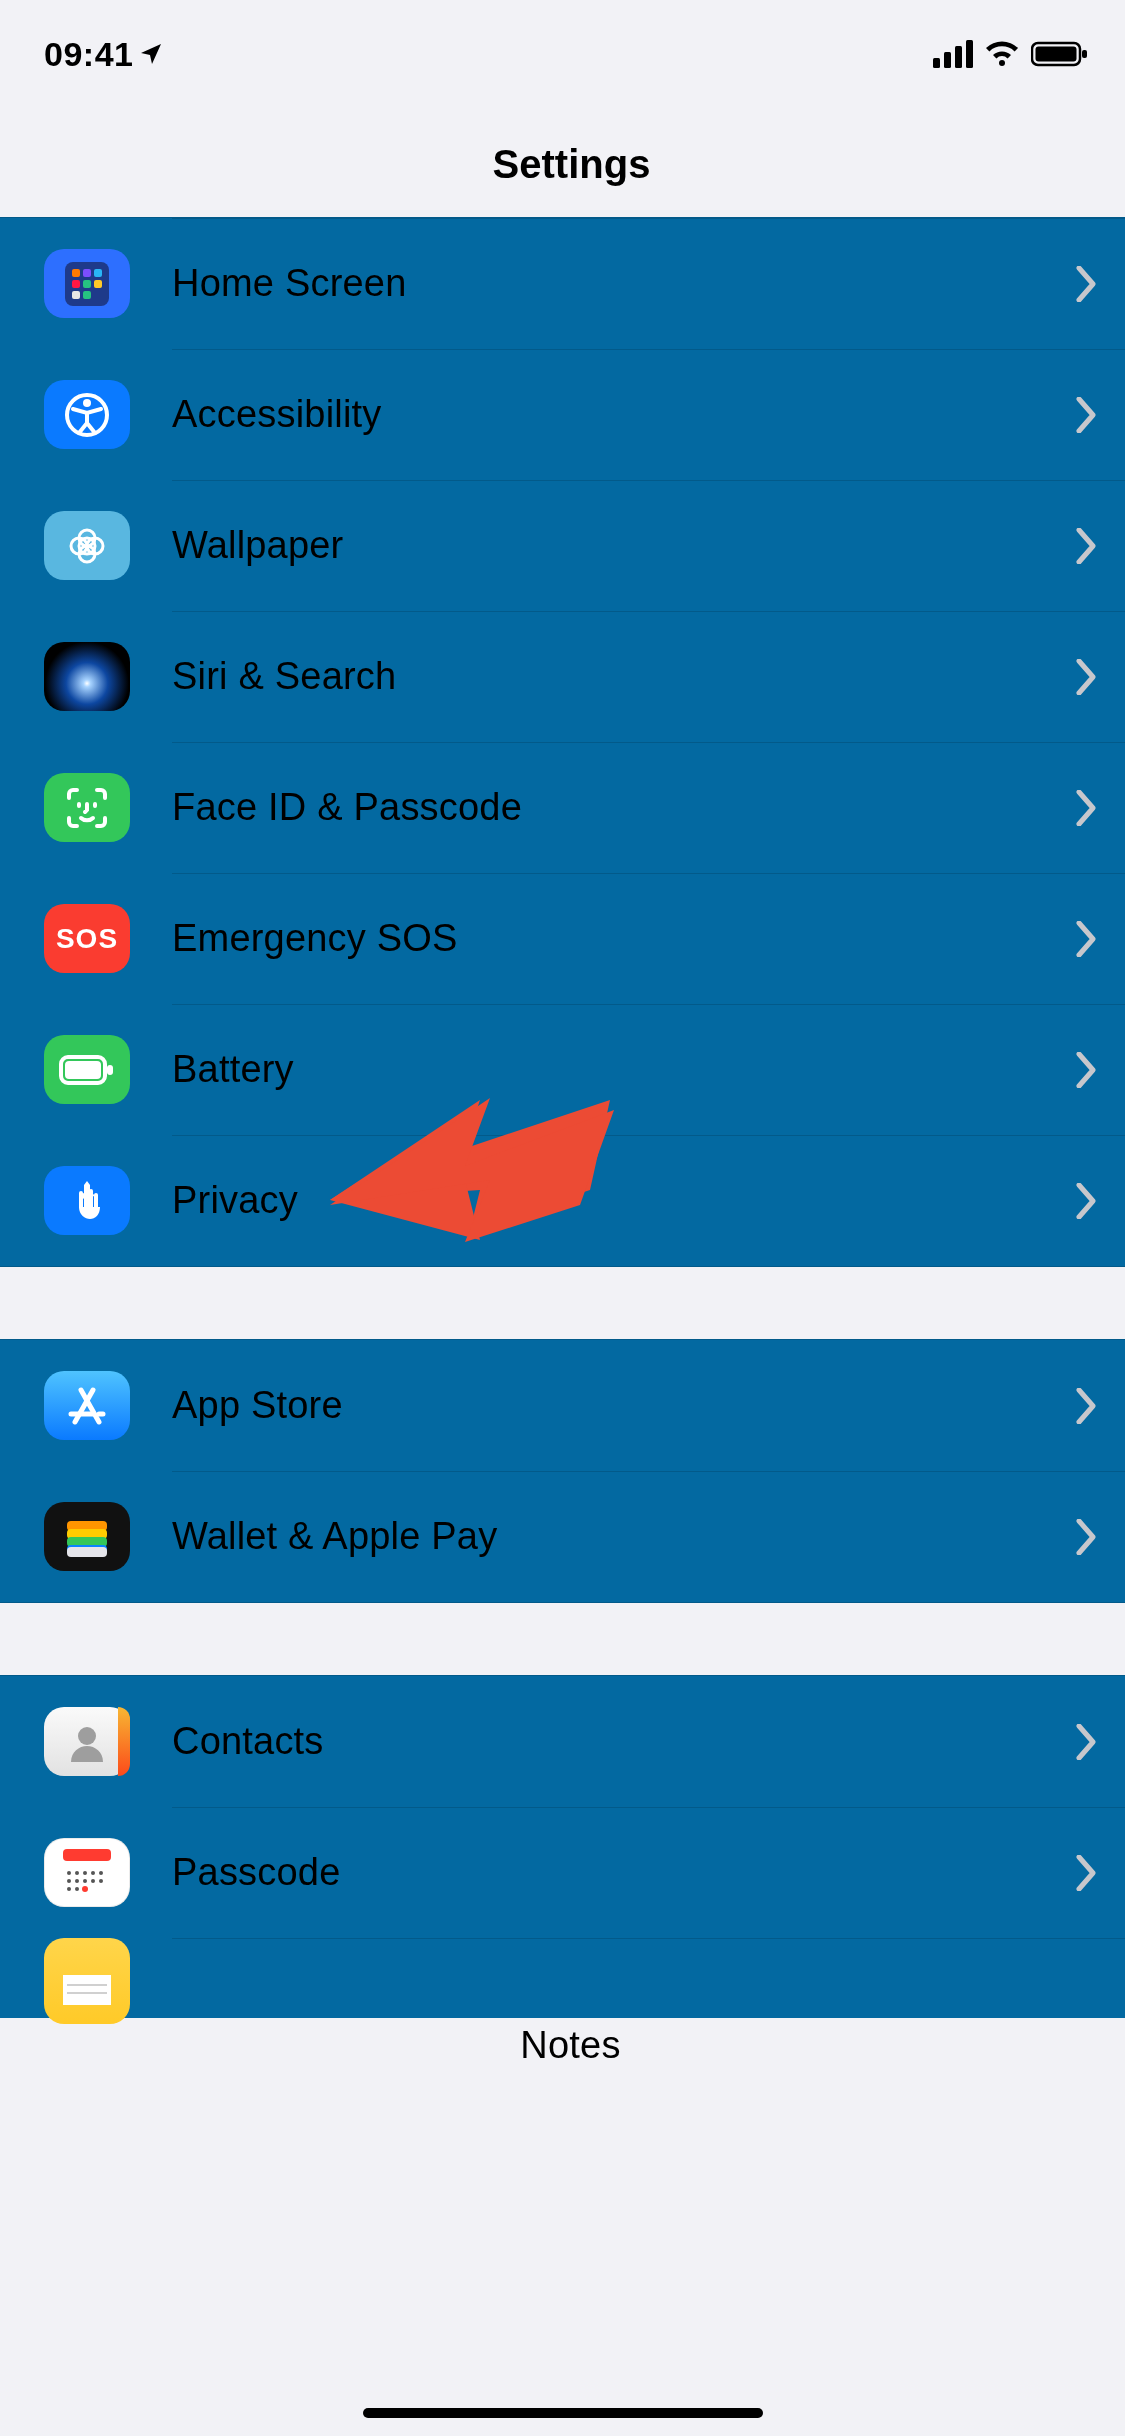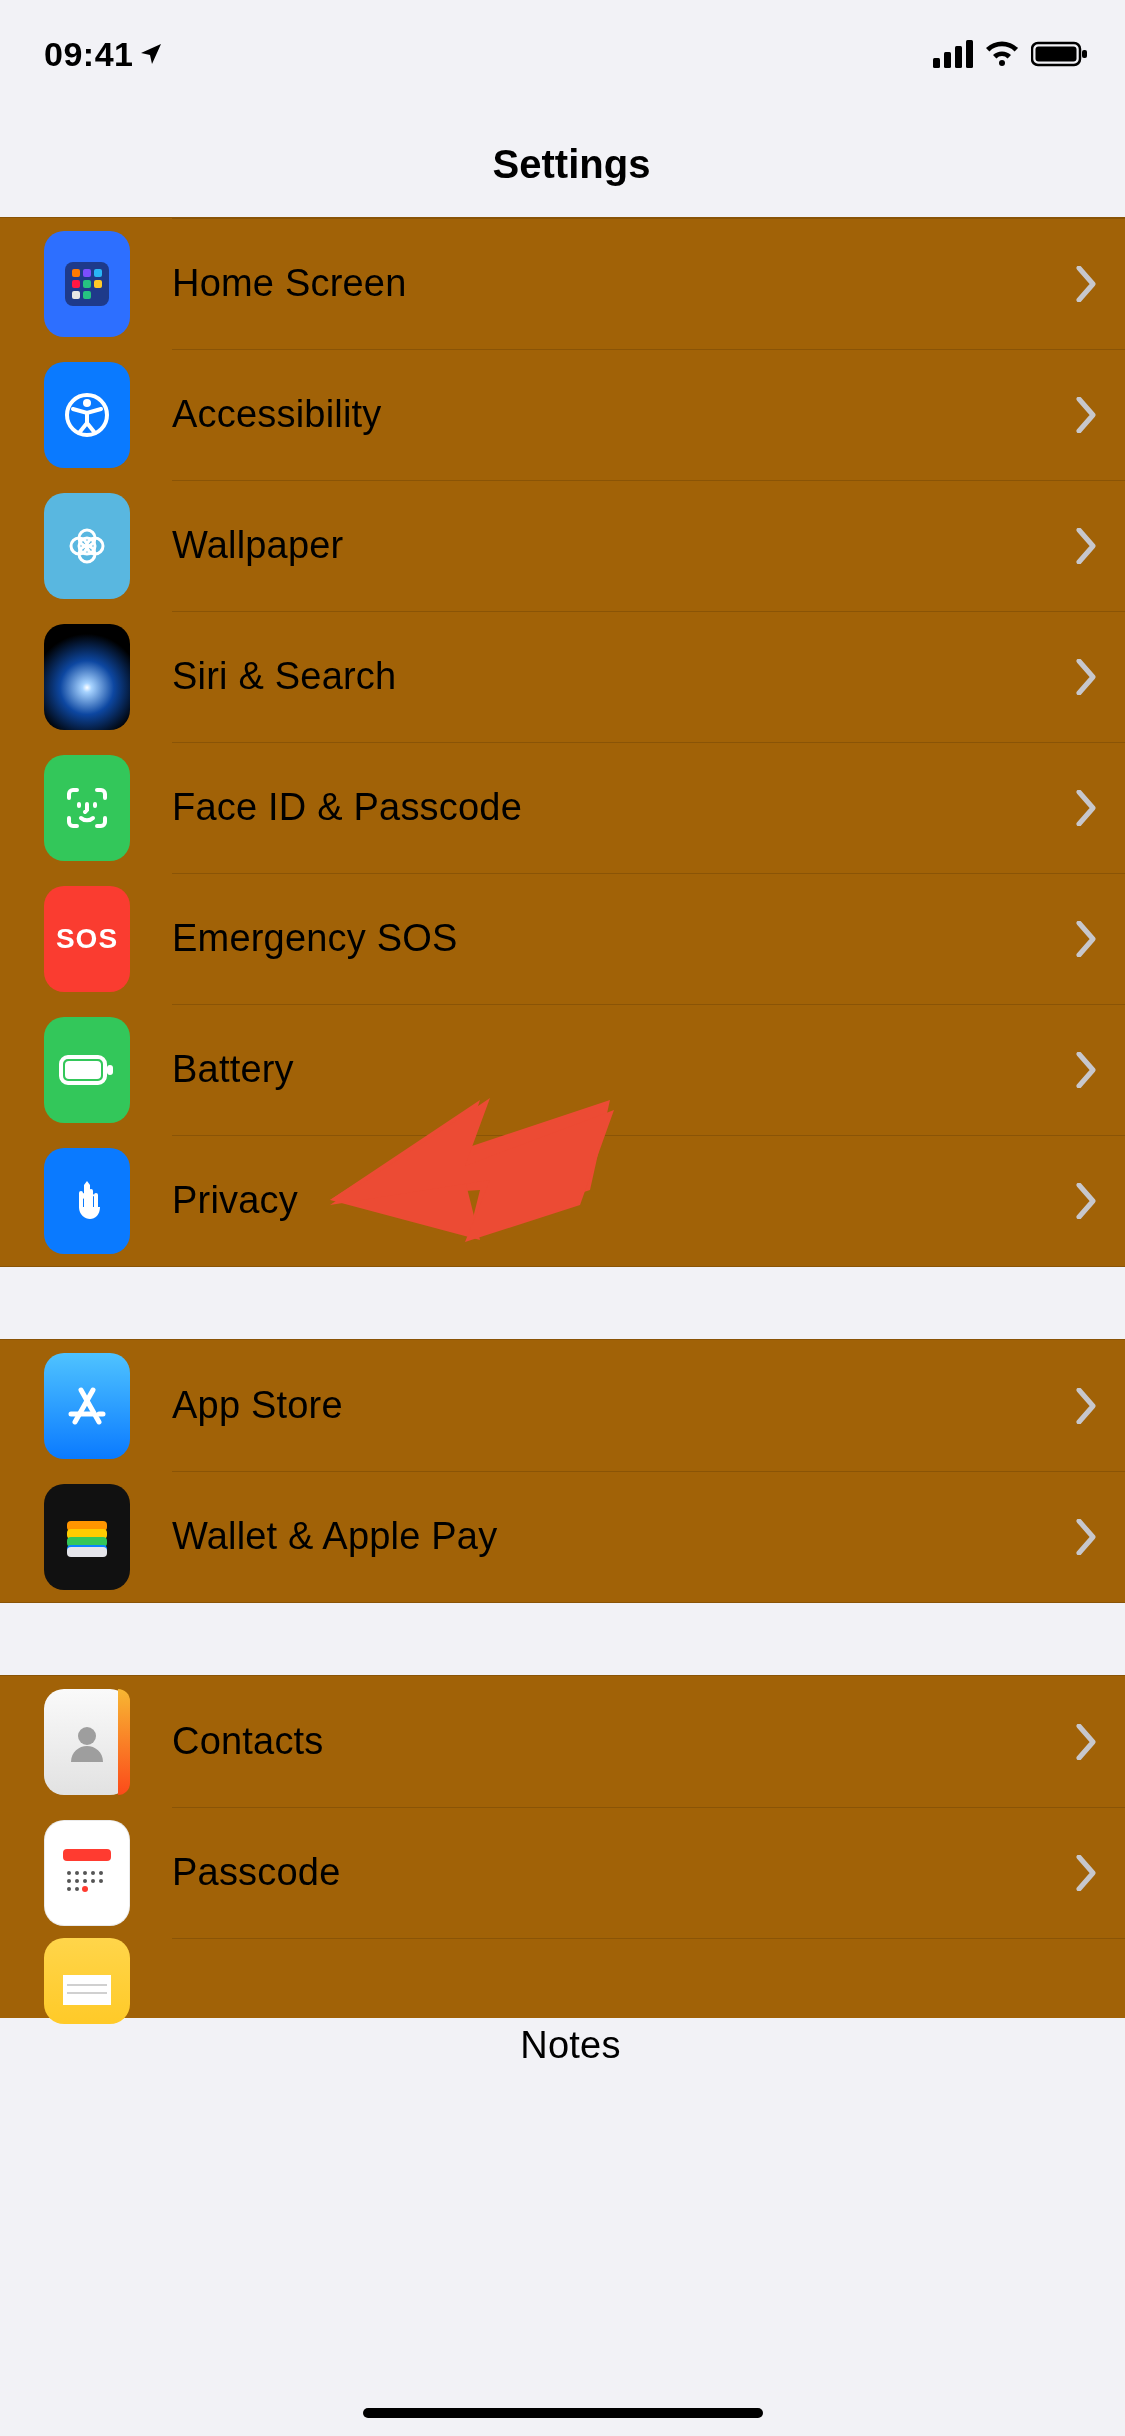--- a/index.html
+++ b/index.html
@@ -4,26 +4,26 @@
 <style>
   * { margin: 0; padding: 0; box-sizing: border-box; -webkit-font-smoothing: antialiased; }
   html, body { width: 1125px; height: 2436px; background: #f2f2f6; font-family: -apple-system, "Helvetica Neue", Arial, sans-serif; color: #000; }
   .status-bar { height: 108px; display: flex; align-items: center; padding: 0 36px 0 44px; }
   .status-time { font-size: 34px; font-weight: 700; letter-spacing: 0.5px; display: flex; align-items: center; }
   .status-time svg { margin-left: 6px; }
   .status-right { margin-left: auto; display: flex; align-items: center; gap: 10px; }
   .status-right svg { display: block; }
   .title-area { text-align: center; padding: 34px 0 30px 0; }
   .title-area .title { font-size: 40px; font-weight: 700; padding-left: 18px; }
-  .list { background: #a16207; border-top: 1px solid rgba(0,0,0,.14); border-bottom: 1px solid rgba(0,0,0,.14); }
+  .list { background: #0369a1; border-top: 1px solid rgba(0,0,0,.14); border-bottom: 1px solid rgba(0,0,0,.14); }
   .group-gap { height: 72px; }
   .row { display: flex; align-items: center; height: 131px; padding-left: 44px; padding-right: 28px; position: relative; }
   .row + .row::before { content: ""; position: absolute; top: 0; left: 172px; right: 0; height: 1px; background: rgba(0,0,0,.14); }
   .first-row-top-sep::before { content: ""; position: absolute; top: 0; left: 172px; right: 0; height: 1px; background: rgba(0,0,0,.14); }
-  .icon-box { width: 86px; height: 106px; border-radius: 20px; flex: 0 0 86px; margin-right: 42px; display: flex; align-items: center; justify-content: center; color: #fff; }
+  .icon-box { width: 86px; height: 69px; border-radius: 20px; flex: 0 0 86px; margin-right: 42px; display: flex; align-items: center; justify-content: center; color: #fff; }
   .row-label { font-size: 38px; font-weight: 400; letter-spacing: 0.2px; }
   .chevron { margin-left: auto; color: #c7c7cc; }
   .home-indicator { position: absolute; left: 50%; transform: translateX(-50%); bottom: 18px; width: 400px; height: 10px; border-radius: 10px; background: #000; }
   
   .bg-blue     { background:#0a7aff; }
   .bg-blue-dk  { background:#2d6fff; }
   .bg-skyblue  { background:#59b7e0; }
   .bg-green    { background:#33c75a; }
   .bg-red      { background:#fa3c30; }
   .bg-gray     { background:#8e8e93; }

